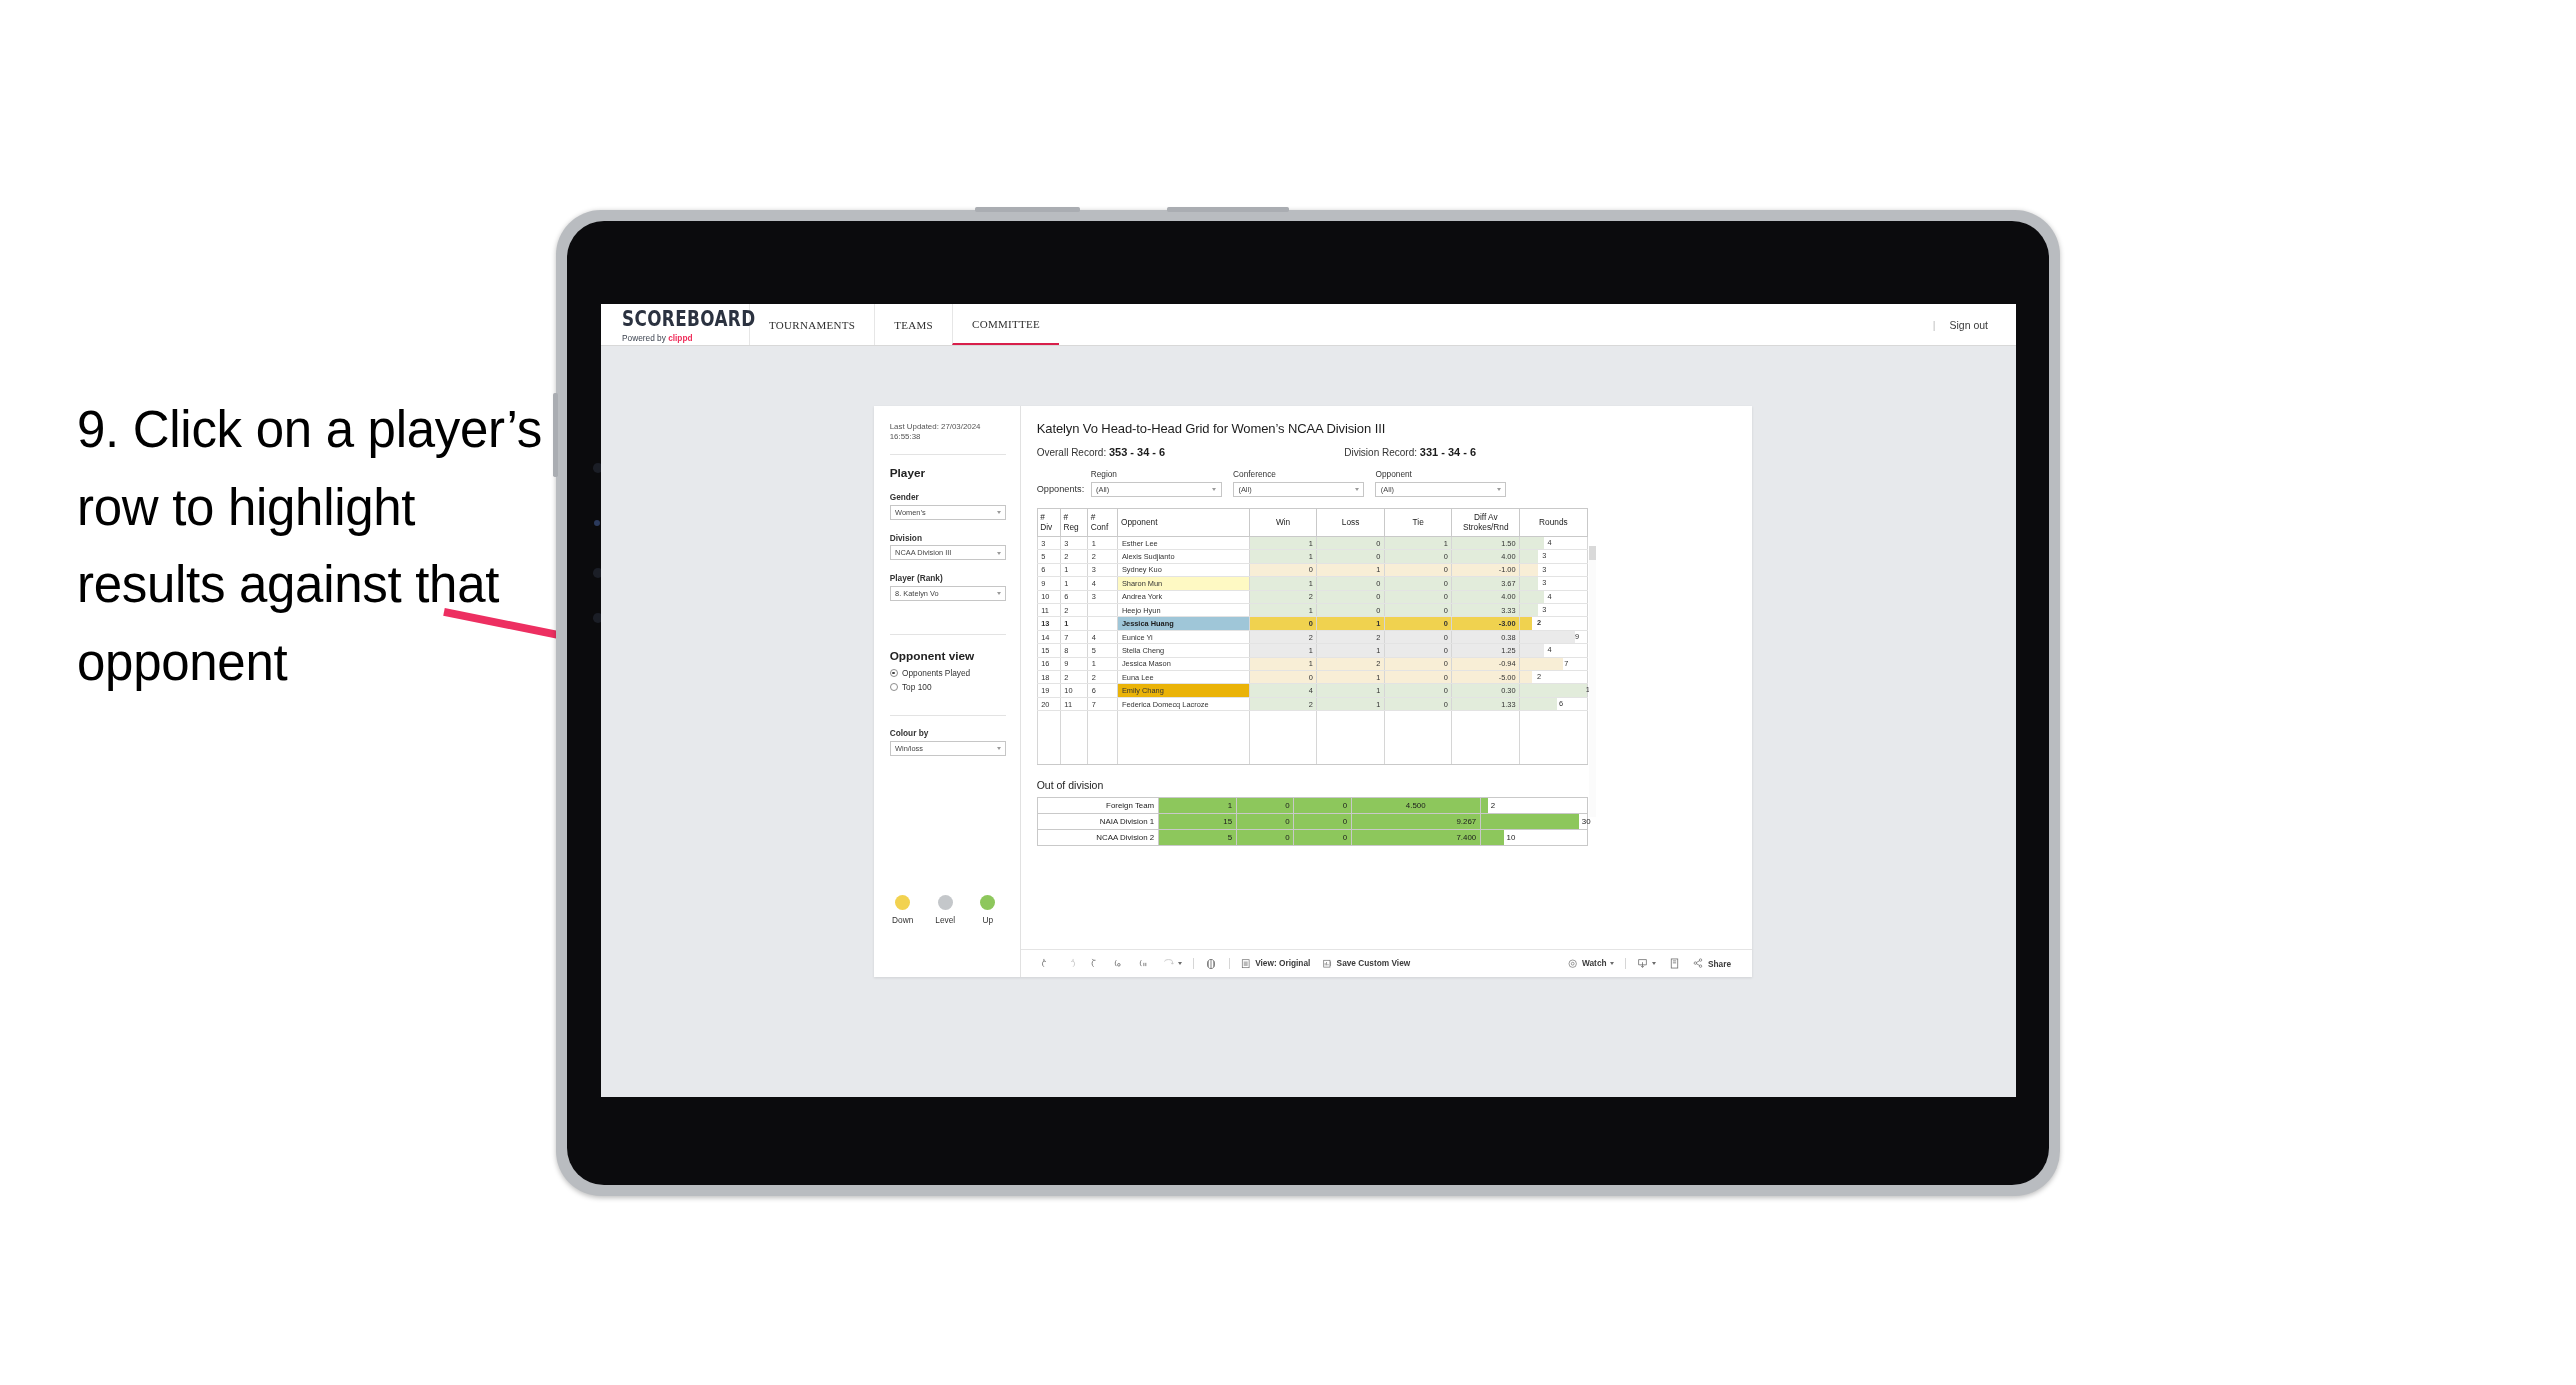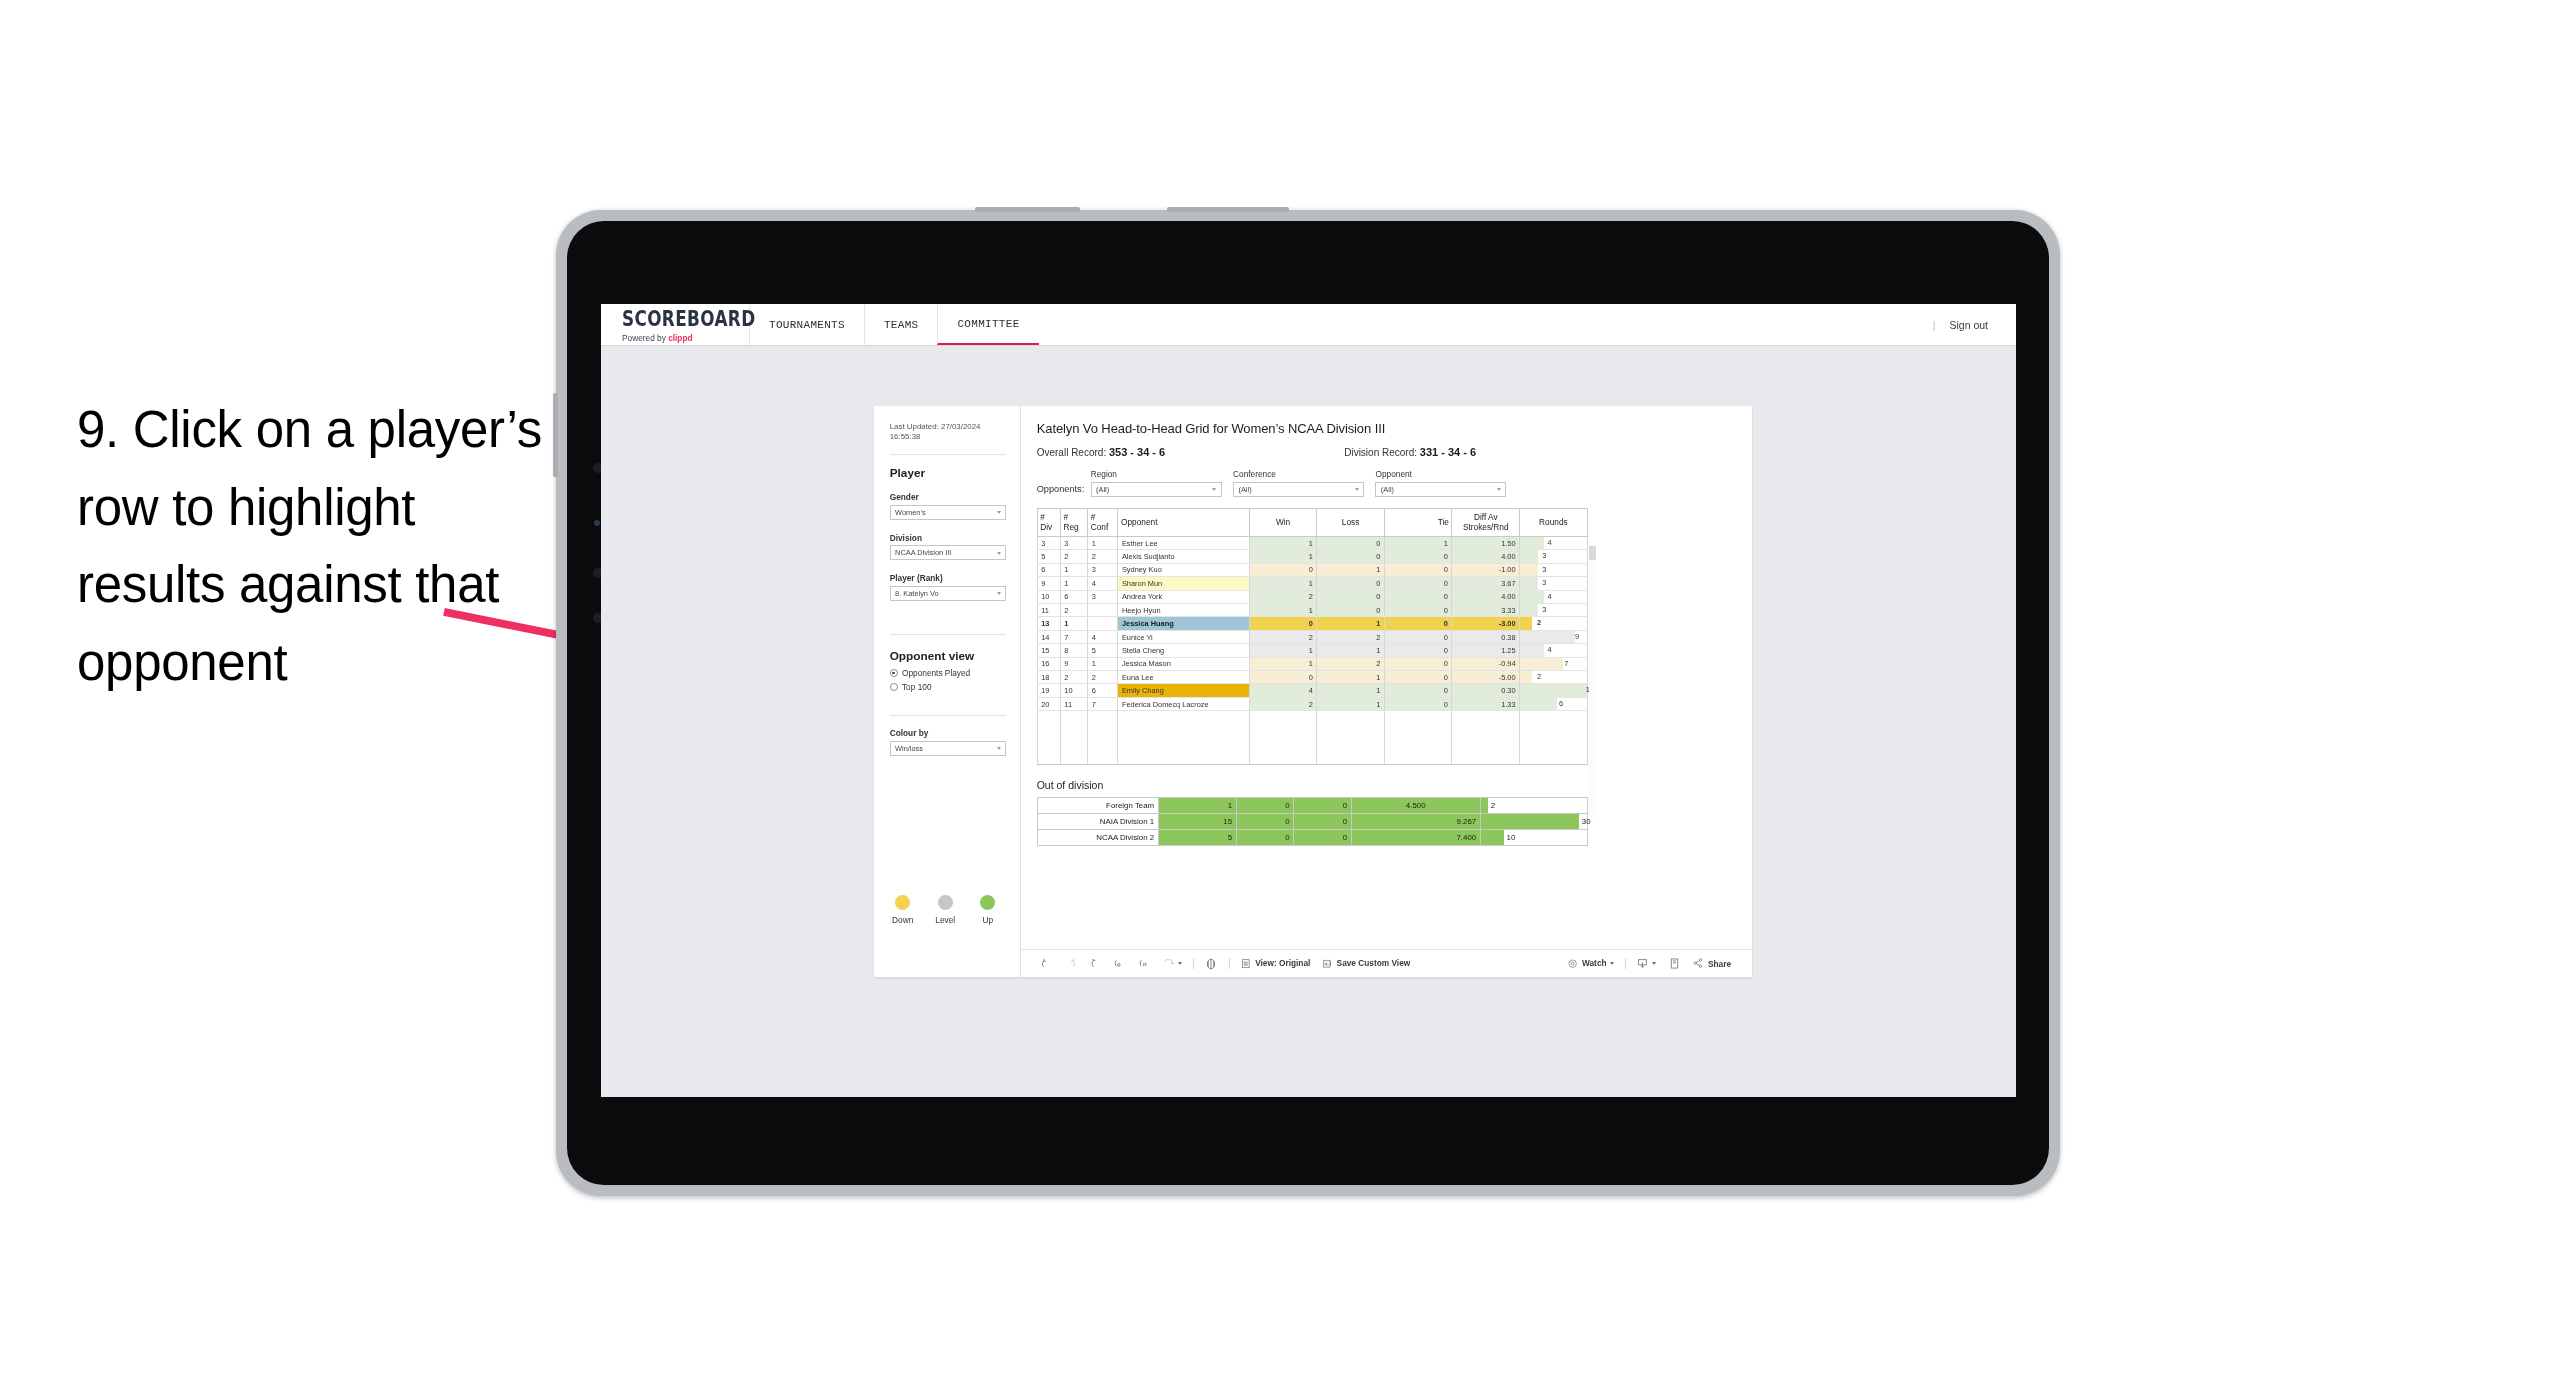--- a/index.html
+++ b/index.html
@@ -62,21 +62,21 @@
     color: #2b3240; line-height: 1;
     transform: scaleY(1.18) scaleX(0.96);
     transform-origin: left top;
   }
   .logo-sub { font-size: 8.3px; color: #3d4450; margin-top: 6.1px; }
   .logo-sub b { color: #ef2e5b; font-weight: bold; }
   .topnav-item {
     display: flex; align-items: center; padding: 8px 19px;
     font-size: 11px; color: #2f2f2f; letter-spacing: 0.3px;
     border-left: 0.9px solid #e6e6e6; cursor: pointer;
-    font-family: Liberation Mono, monospace;
+    font-family: Liberation Serif, serif;
   }
   .topnav-item.active { border-bottom: 2.2px solid #d81f4b; }
   #signout {
     margin-left: auto; display: flex; align-items: center;
     font-size: 10.5px; color: #3a3a3a; padding-right: 28px; gap: 14px;
   }
   #signout .bar { color: #bbb; }
 
   
   #subnav {
@@ -358,21 +358,21 @@
       <div id="gridwrap">
         <table id="grid">
           <thead>
             <tr>
               <th class="c-rank"><span>#</span><br><span>Div</span></th>
               <th class="c-rank"><span>#</span><br><span>Reg</span></th>
               <th class="c-rank"><span>#</span><br><span>Conf</span></th>
               <th class="c-opp">Opponent</th>
               <th class="c-num" style="text-align:center">Win</th>
               <th class="c-num" style="text-align:center">Loss</th>
-              <th class="c-num" style="text-align:right">Tie</th>
+              <th class="c-num" style="text-align:center">Tie</th>
               <th class="c-num" style="text-align:center"><span>Diff Av</span><br><span>Strokes/Rnd</span></th>
               <th class="c-rnd" style="text-align:center;padding:3.5px 2.6px">Rounds</th>
             </tr>
           </thead>
           <tbody id="gridbody">
               <tr class="dim">
                 <td class="c-rank" style="background:#fff">3</td>
                 <td class="c-rank" style="background:#fff">3</td>
                 <td class="c-rank" style="background:#fff">1</td>
                 <td class="c-opp" style="background:#ffffff;color:#333">Esther Lee</td>

